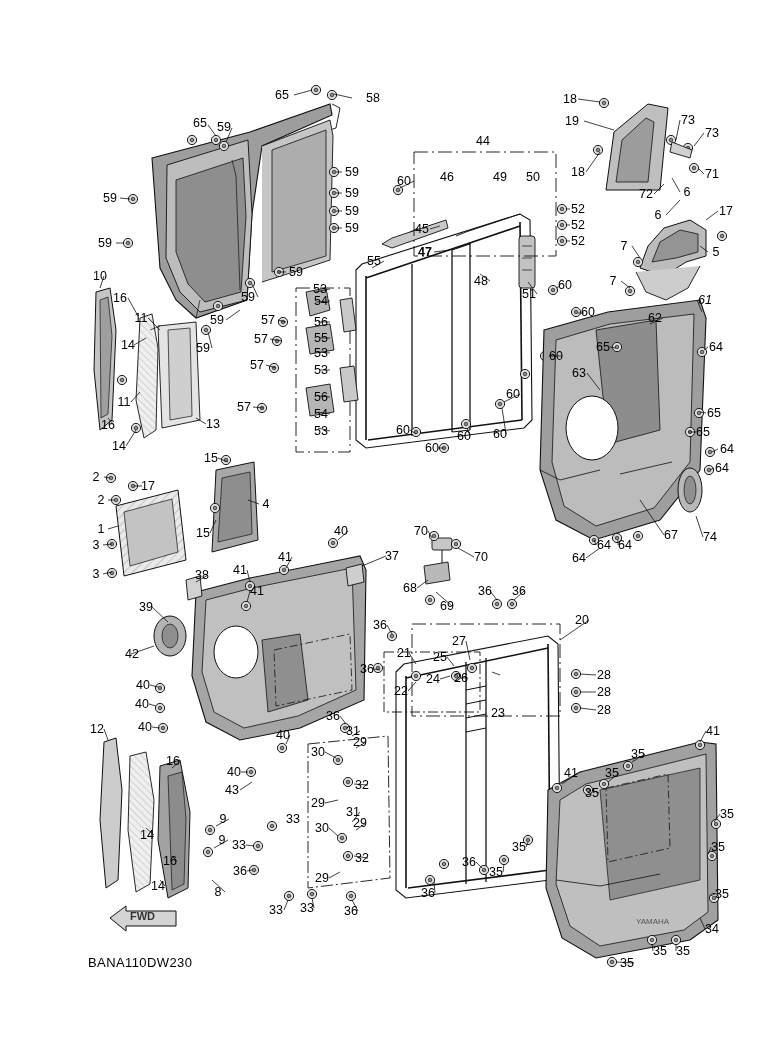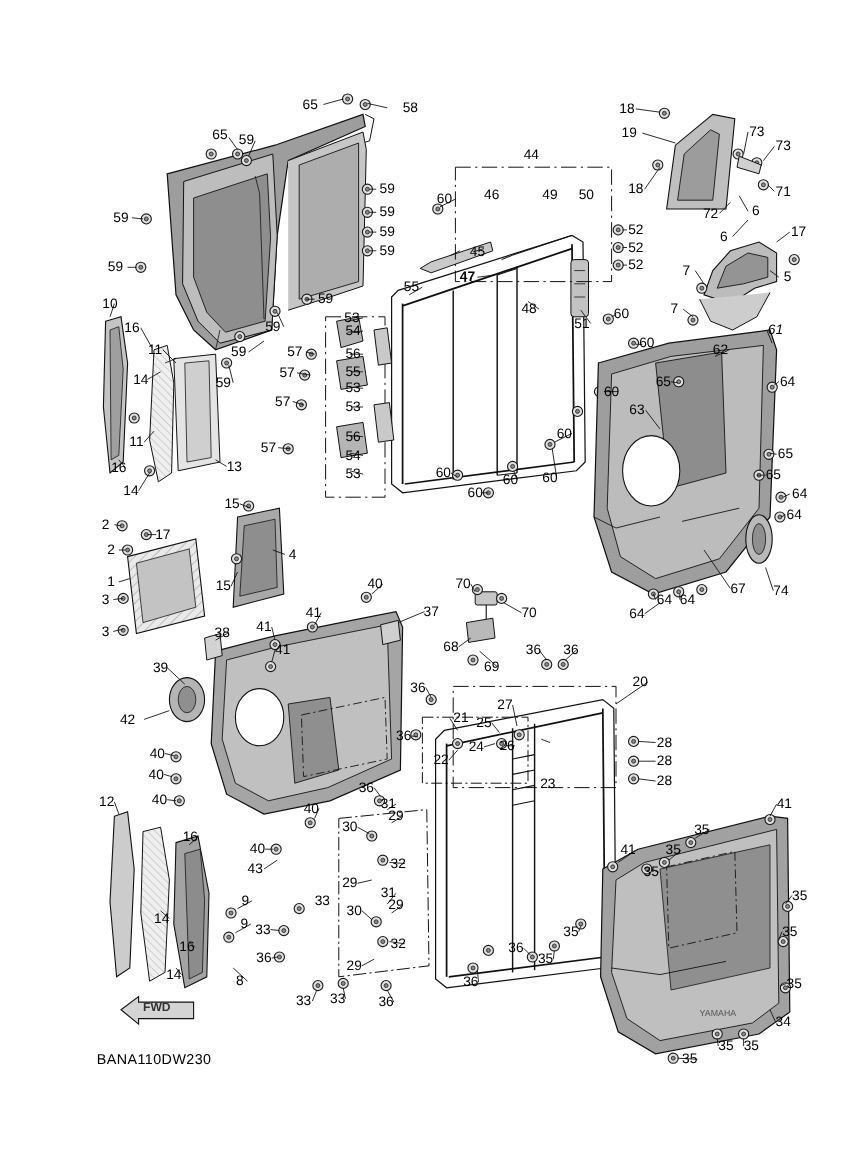--- a/index.html
+++ b/index.html
@@ -518,21 +518,21 @@
       <div class="callout" style="left: 352px; top: 193px;">59</div>
       <div class="callout" style="left: 404px; top: 181px;">60</div>
       <div class="callout" style="left: 110px; top: 198px;">59</div>
       <div class="callout" style="left: 352px; top: 211px;">59</div>
       <div class="callout" style="left: 658px; top: 215px;">6</div>
       <div class="callout" style="left: 726px; top: 211px;">17</div>
       <div class="callout" style="left: 578px; top: 209px;">52</div>
       <div class="callout" style="left: 578px; top: 225px;">52</div>
       <div class="callout" style="left: 578px; top: 241px;">52</div>
       <div class="callout" style="left: 352px; top: 228px;">59</div>
-      <div class="callout" style="left: 422px; top: 229px; margin-left: 12px;">45</div>
+      <div class="callout" style="left: 422px; top: 229px;">45</div>
       <div class="callout" style="left: 105px; top: 243px;">59</div>
       <div class="callout" style="left: 425px; top: 252px; font-weight: bold;">47</div>
       <div class="callout" style="left: 624px; top: 246px;">7</div>
       <div class="callout" style="left: 716px; top: 252px;">5</div>
       <div class="callout" style="left: 296px; top: 272px;">59</div>
       <div class="callout" style="left: 374px; top: 261px;">55</div>
       <div class="callout" style="left: 481px; top: 281px;">48</div>
       <div class="callout" style="left: 100px; top: 276px;">10</div>
       <div class="callout" style="left: 613px; top: 281px;">7</div>
       <div class="callout" style="left: 529px; top: 294px;">51</div>
@@ -599,22 +599,22 @@
       <div class="callout" style="left: 240px; top: 570px;">41</div>
       <div class="callout" style="left: 410px; top: 588px;">68</div>
       <div class="callout" style="left: 447px; top: 606px;">69</div>
       <div class="callout" style="left: 485px; top: 591px;">36</div>
       <div class="callout" style="left: 519px; top: 591px;">36</div>
       <div class="callout" style="left: 146px; top: 607px;">39</div>
       <div class="callout" style="left: 257px; top: 591px;">41</div>
       <div class="callout" style="left: 582px; top: 620px;">20</div>
       <div class="callout" style="left: 380px; top: 625px;">36</div>
       <div class="callout" style="left: 459px; top: 641px;">27</div>
-      <div class="callout" style="left: 116px; top: 654px;">42</div>
-      <div class="callout" style="left: 419px; top: 653px;">21</div>
+      <div class="callout" style="left: 132px; top: 654px;">42</div>
+      <div class="callout" style="left: 404px; top: 653px;">21</div>
       <div class="callout" style="left: 440px; top: 657px;">25</div>
       <div class="callout" style="left: 498px; top: 675px; margin-top: 38px;">23</div>
       <div class="callout" style="left: 604px; top: 675px;">28</div>
       <div class="callout" style="left: 367px; top: 669px;">36</div>
       <div class="callout" style="left: 401px; top: 691px;">22</div>
       <div class="callout" style="left: 604px; top: 692px;">28</div>
       <div class="callout" style="left: 143px; top: 685px;">40</div>
       <div class="callout" style="left: 433px; top: 679px;">24</div>
       <div class="callout" style="left: 461px; top: 678px;">26</div>
       <div class="callout" style="left: 604px; top: 710px;">28</div>

